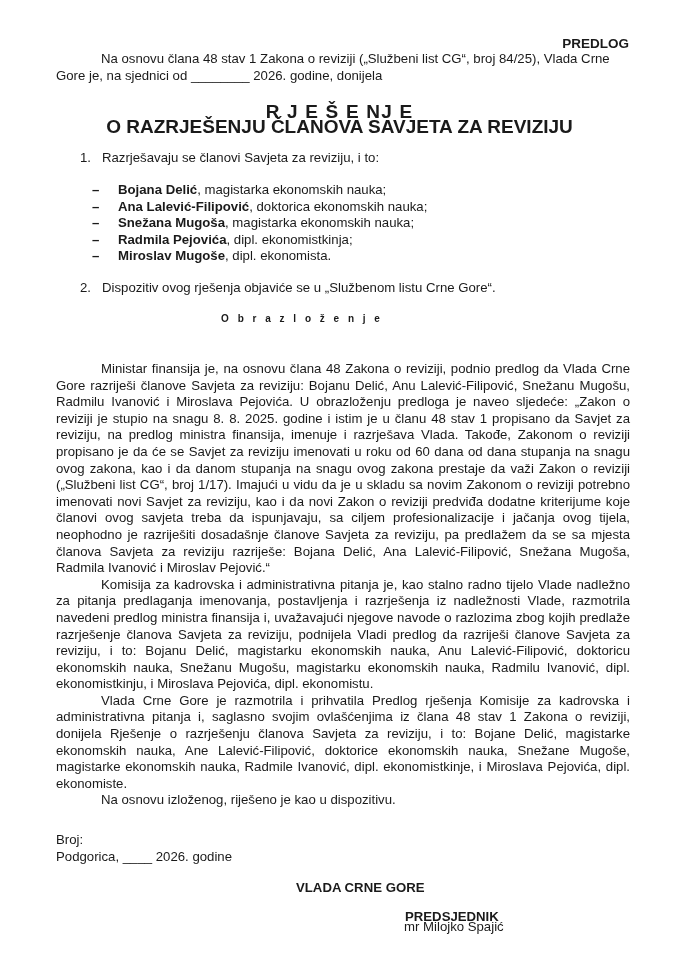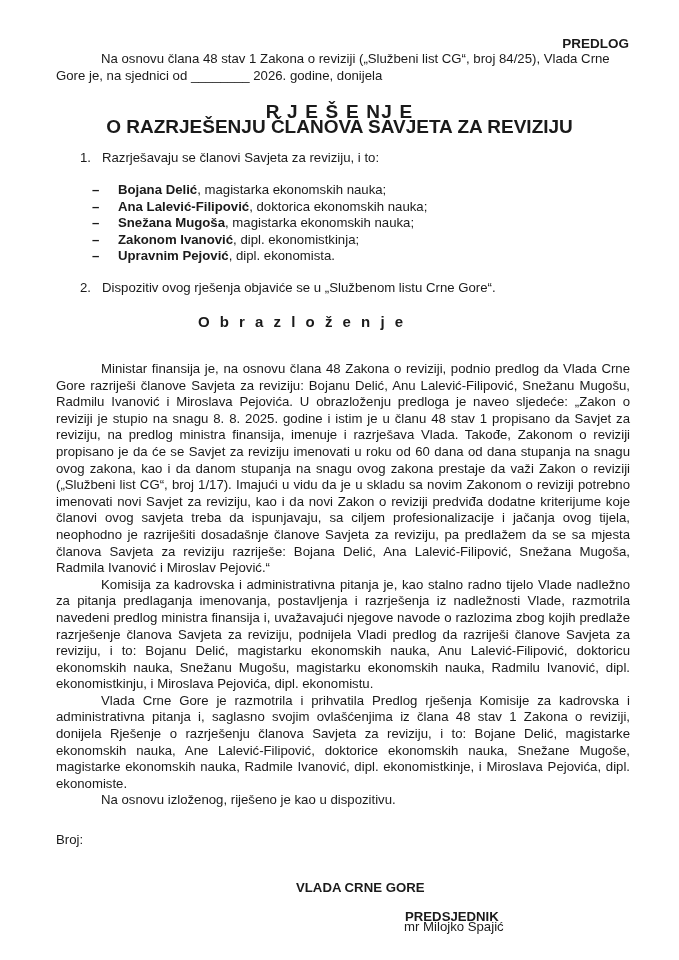--- a/index.html
+++ b/index.html
@@ -14,21 +14,21 @@
   .title { left: 0; width: 679px; text-align: center; font-weight: bold; font-size: 19px; }
   .t1 { top: 101px; letter-spacing: 1.2px; }
   .t2 { top: 116px; }
   .num-item { left: 80px; display: flex; }
   .num-item .n { width: 22px; }
   .ni1 { top: 150px; }
   .ni2 { top: 280px; }
   .members { left: 92px; top: 182px; }
   .member { height: 16.5px; line-height: 16.5px; display: flex; }
   .member .dash { width: 26px; font-weight: bold; }
-  .oblabel { top: 313px; left: 0; width: 604px; text-align: center; font-weight: bold; letter-spacing: 3px; font-size: 15px; }
+  .oblabel { top: 313px; left: 0; width: 604px; text-align: center; font-weight: bold; letter-spacing: 3px; font-size: 10px; }
   .body-text { left: 56px; width: 574px; top: 361px; line-height: 16.6px; text-align: justify; }
   .body-text p { margin: 0; text-indent: 45px; text-align: justify; text-align-last: left; }
   .pz { left: 56px; width: 574px; top: 797px; line-height: 16.6px; text-align: justify; }
   .broj { left: 56px; top: 832px; line-height: 16.6px; }
   .vlada { left: 296px; top: 880px; font-weight: bold; text-align: center; }
   .pred { left: 405px; top: 909px; font-weight: bold; }
   .pname { left: 404px; top: 919px; }
 </style>
 </head>
 <body>
@@ -61,26 +61,26 @@
       <span class="b">Ana Lalević-Filipović</span>
       <span>, doktorica ekonomskih nauka;</span>
     </div>
     <div class="member">
       <span class="dash">–</span>
       <span class="b">Snežana Mugoša</span>
       <span>, magistarka ekonomskih nauka;</span>
     </div>
     <div class="member">
       <span class="dash">–</span>
-      <span class="b">Zakonom Ivanović</span>
+      <span class="b">Radmila Pejovića</span>
       <span>, dipl. ekonomistkinja;</span>
     </div>
     <div class="member">
       <span class="dash">–</span>
-      <span class="b">Upravnim Pejović</span>
+      <span class="b">Miroslav Mugoše</span>
       <span>, dipl. ekonomista.</span>
     </div>
   </div>
 
   <div class="abs num-item ni2">
     <span class="n">2.</span>
     <span>Dispozitiv ovog rješenja objaviće se u „Službenom listu Crne Gore“.</span>
   </div>
 
   <div class="abs oblabel">O b r a z l o ž e n j e</div>
@@ -88,19 +88,20 @@
   <div class="abs body-text">
     <p>Ministar finansija je, na osnovu člana 48 Zakona o reviziji, podnio predlog da Vlada Crne Gore razriješi članove Savjeta za reviziju: Bojanu Delić, Anu Lalević-Filipović, Snežanu Mugošu, Radmilu Ivanović i Miroslava Pejovića. U obrazloženju predloga je naveo sljedeće: „Zakon o reviziji je stupio na snagu 8. 8. 2025. godine i istim je u članu 48 stav 1 propisano da Savjet za reviziju, na predlog ministra finansija, imenuje i razrješava Vlada. Takođe, Zakonom o reviziji propisano je da će se Savjet za reviziju imenovati u roku od 60 dana od dana stupanja na snagu ovog zakona, kao i da danom stupanja na snagu ovog zakona prestaje da važi Zakon o reviziji („Službeni list CG“, broj 1/17). Imajući u vidu da je u skladu sa novim Zakonom o reviziji potrebno imenovati novi Savjet za reviziju, kao i da novi Zakon o reviziji predviđa dodatne kriterijume koje članovi ovog savjeta treba da ispunjavaju, sa ciljem profesionalizacije i jačanja ovog tijela, neophodno je razriješiti dosadašnje članove Savjeta za reviziju, pa predlažem da se sa mjesta članova Savjeta za reviziju razriješe: Bojana Delić, Ana Lalević-Filipović, Snežana Mugoša, Radmila Ivanović i Miroslav Pejović.“</p>
     <p>Komisija za kadrovska i administrativna pitanja je, kao stalno radno tijelo Vlade nadležno za pitanja predlaganja imenovanja, postavljenja i razrješenja iz nadležnosti Vlade, razmotrila navedeni predlog ministra finansija i, uvažavajući njegove navode o razlozima zbog kojih predlaže razrješenje članova Savjeta za reviziju, podnijela Vladi predlog da razriješi članove Savjeta za reviziju, i to: Bojanu Delić, magistarku ekonomskih nauka, Anu Lalević-Filipović, doktoricu ekonomskih nauka, Snežanu Mugošu, magistarku ekonomskih nauka, Radmilu Ivanović, dipl. ekonomistkinju, i Miroslava Pejovića, dipl. ekonomistu.</p>
     <p>Vlada Crne Gore je razmotrila i prihvatila Predlog rješenja Komisije za kadrovska i administrativna pitanja i, saglasno svojim ovlašćenjima iz člana 48 stav 1 Zakona o reviziji, donijela Rješenje o razrješenju članova Savjeta za reviziju, i to: Bojane Delić, magistarke ekonomskih nauka, Ane Lalević-Filipović, doktorice ekonomskih nauka, Snežane Mugoše, magistarke ekonomskih nauka, Radmile Ivanović, dipl. ekonomistkinje, i Miroslava Pejovića, dipl. ekonomiste.</p>
     <p>Na osnovu izloženog, riješeno je kao u dispozitivu.</p>
   </div>
 
 
   <div class="abs broj">
     <div>Broj:</div>
+    <div>Podgorica, ____  2026. godine</div>
   </div>
 
   <div class="abs vlada">VLADA CRNE GORE</div>
   <div class="abs pred">PREDSJEDNIK</div>
   <div class="abs pname">mr Milojko Spajić</div>
 
 </div>
 
 </body></html>

